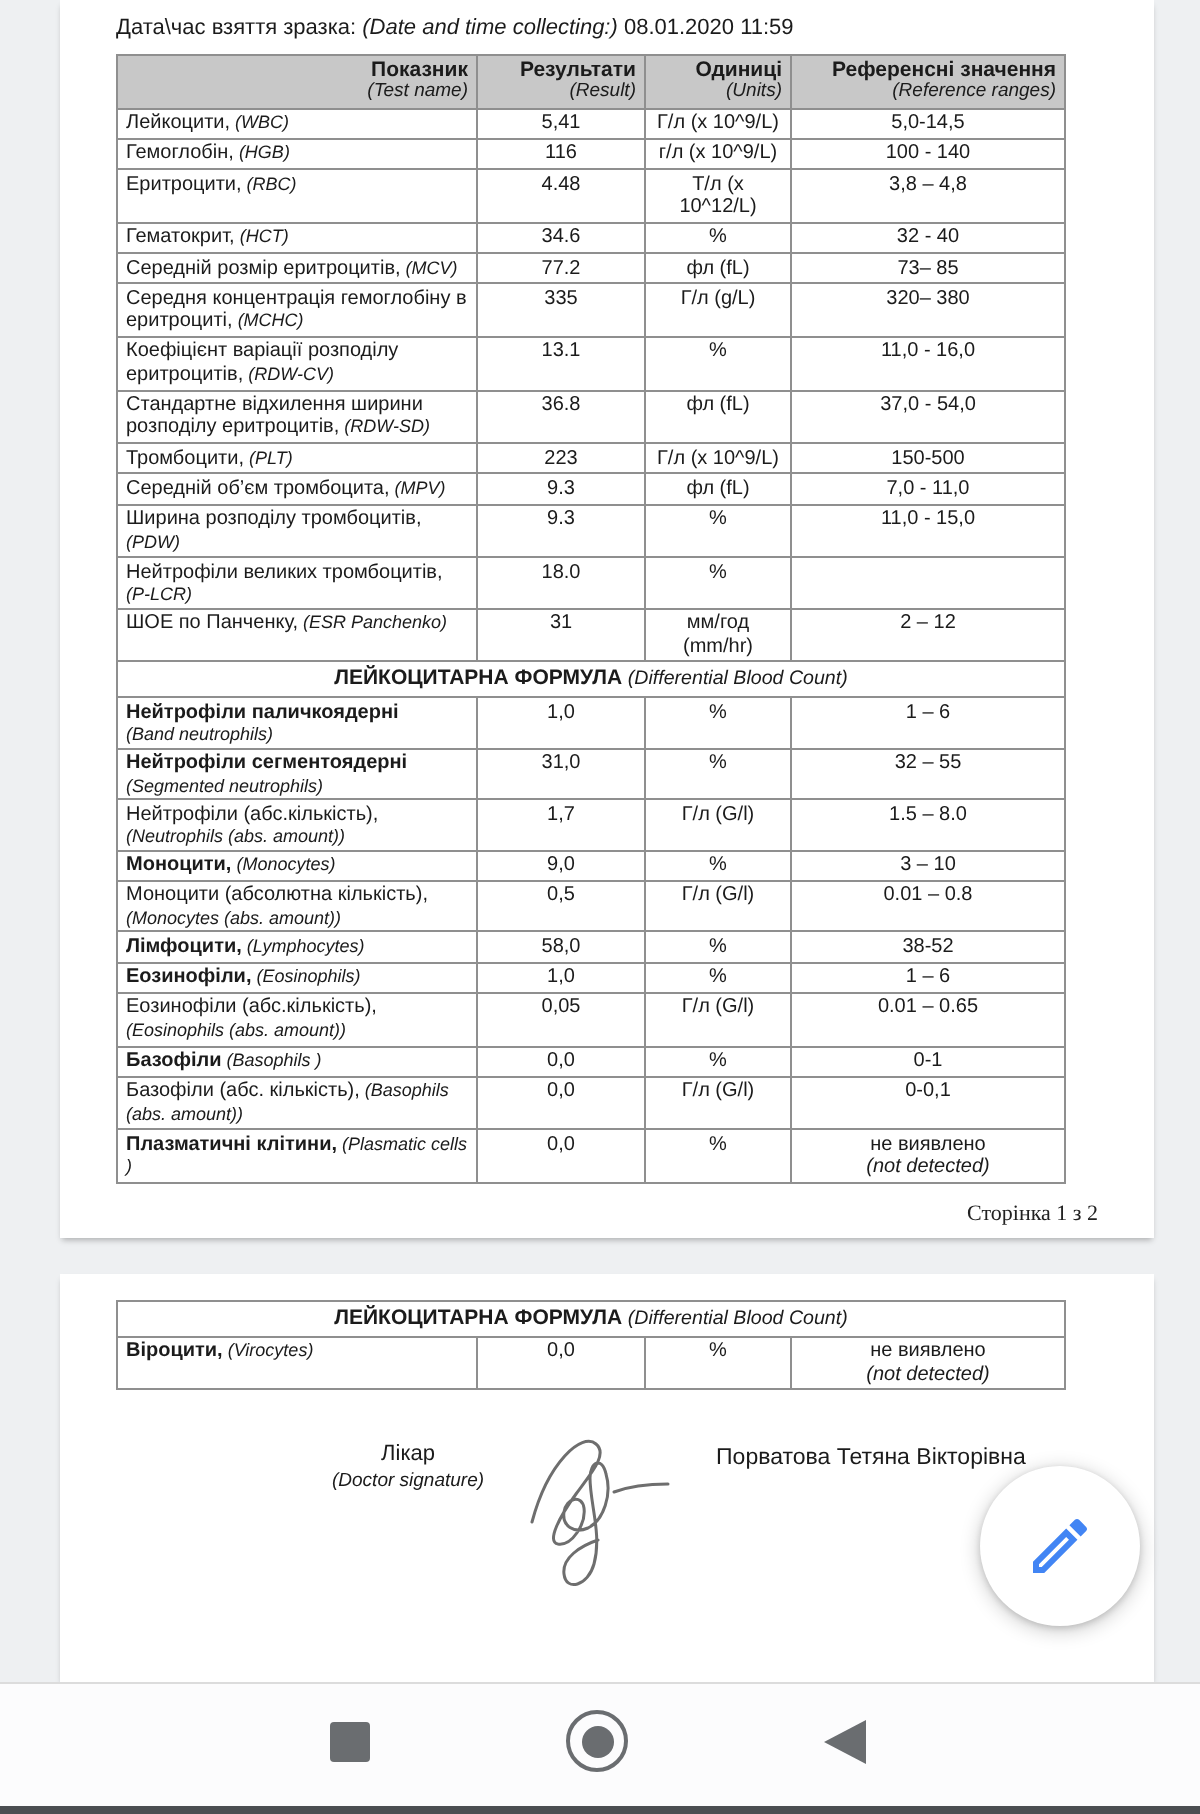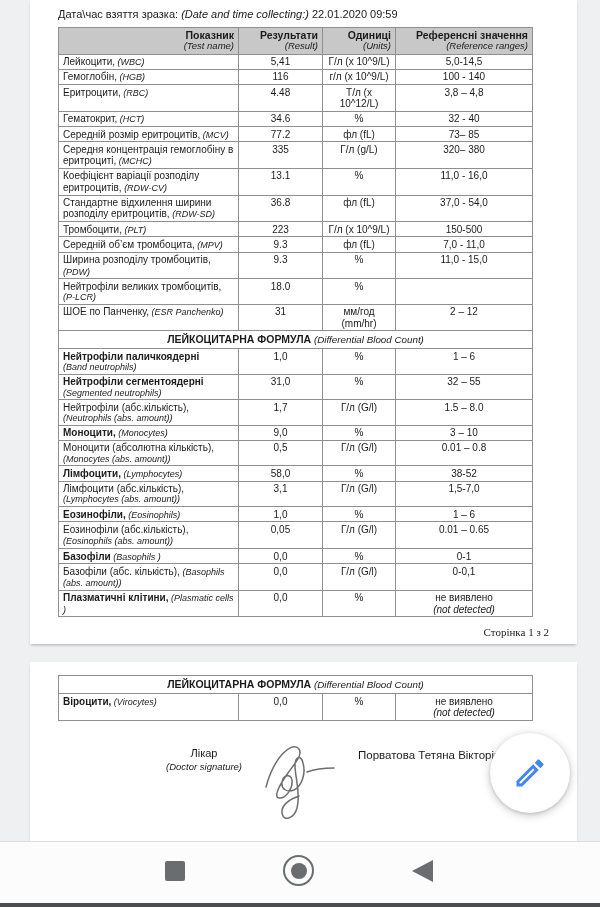--- a/index.html
+++ b/index.html
@@ -62,21 +62,21 @@
 </head>
 <body>
 
 <div class="screen">
   <div class="content">
 
     <div class="page page1">
       <div class="date-line">
         <span>Дата\час взяття зразка:</span>
         <span class="it">(Date and time collecting:)</span>
-        <span>22.01.2020 09:59</span>
+        <span>08.01.2020 11:59</span>
       </div>
 
       <table class="report">
         <colgroup>
             <col class="c1">
             <col class="c2">
             <col class="c3">
             <col class="c4">
           </colgroup>
         <thead>
@@ -218,26 +218,20 @@
               <td class="c">Г/л (G/l)</td>
               <td class="c">0.01 – 0.8</td>
             </tr>
             <tr>
               <td><span class="bold">Лімфоцити,</span><span class="name-en"> (Lymphocytes)</span></td>
               <td class="c">58,0</td>
               <td class="c">%</td>
               <td class="c">38-52</td>
             </tr>
             <tr>
-              <td><span class="">Лімфоцити (абс.кількість),</span><div class="name-en">(Lymphocytes (abs. amount))</div></td>
-              <td class="c">3,1</td>
-              <td class="c">Г/л (G/l)</td>
-              <td class="c">1,5-7,0</td>
-            </tr>
-            <tr>
               <td><span class="bold">Еозинофіли,</span><span class="name-en"> (Eosinophils)</span></td>
               <td class="c">1,0</td>
               <td class="c">%</td>
               <td class="c">1 – 6</td>
             </tr>
             <tr>
               <td><span class="">Еозинофіли (абс.кількість),</span><span class="name-en"> (Eosinophils (abs. amount))</span></td>
               <td class="c">0,05</td>
               <td class="c">Г/л (G/l)</td>
               <td class="c">0.01 – 0.65</td>

